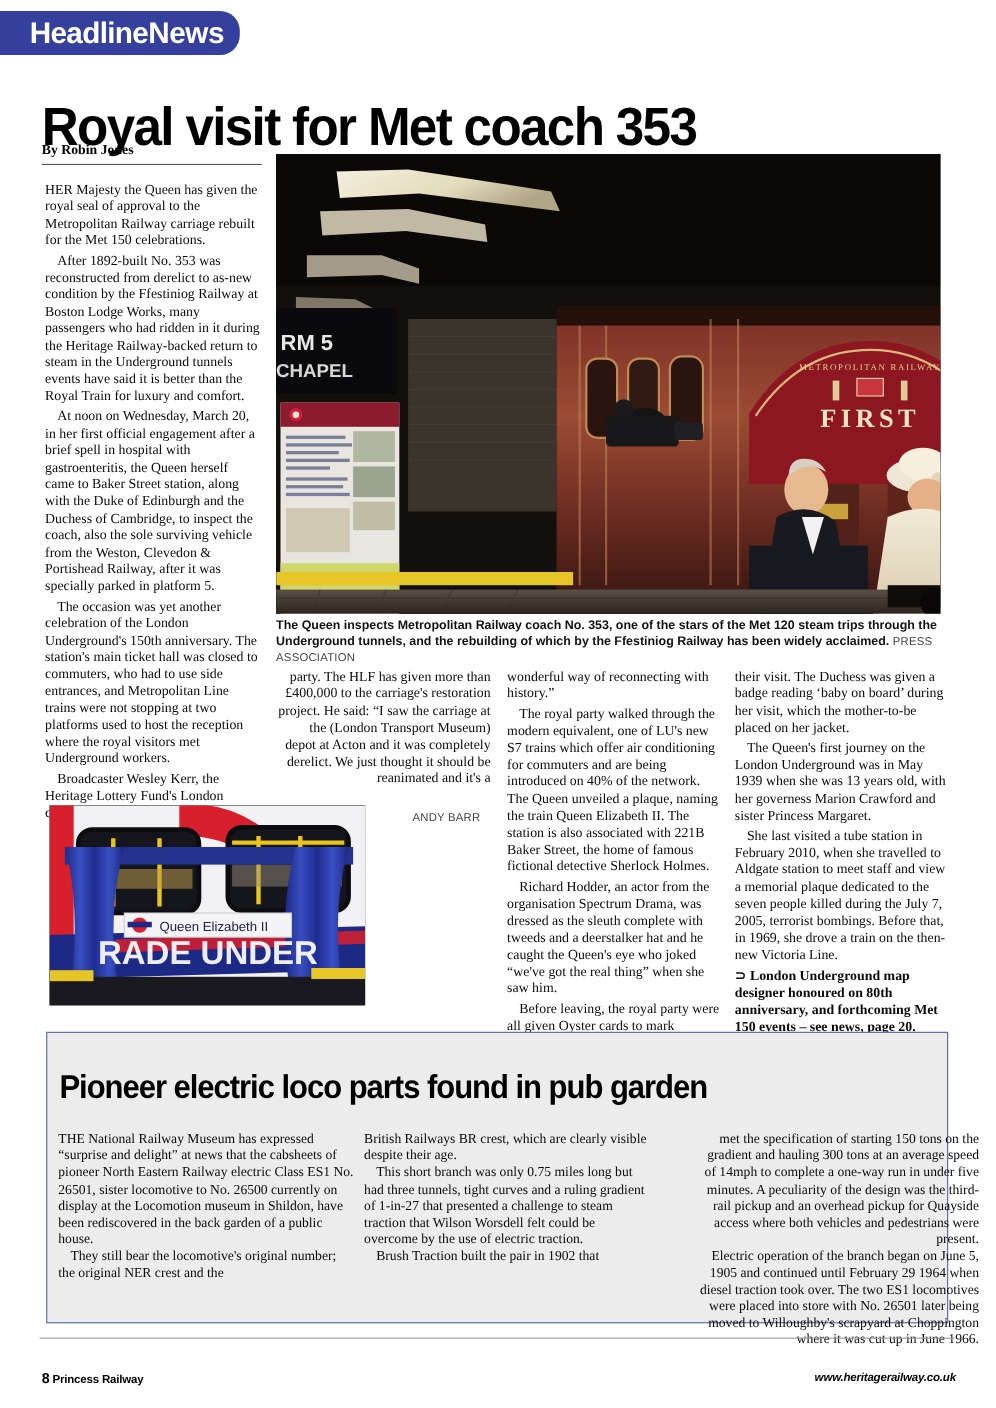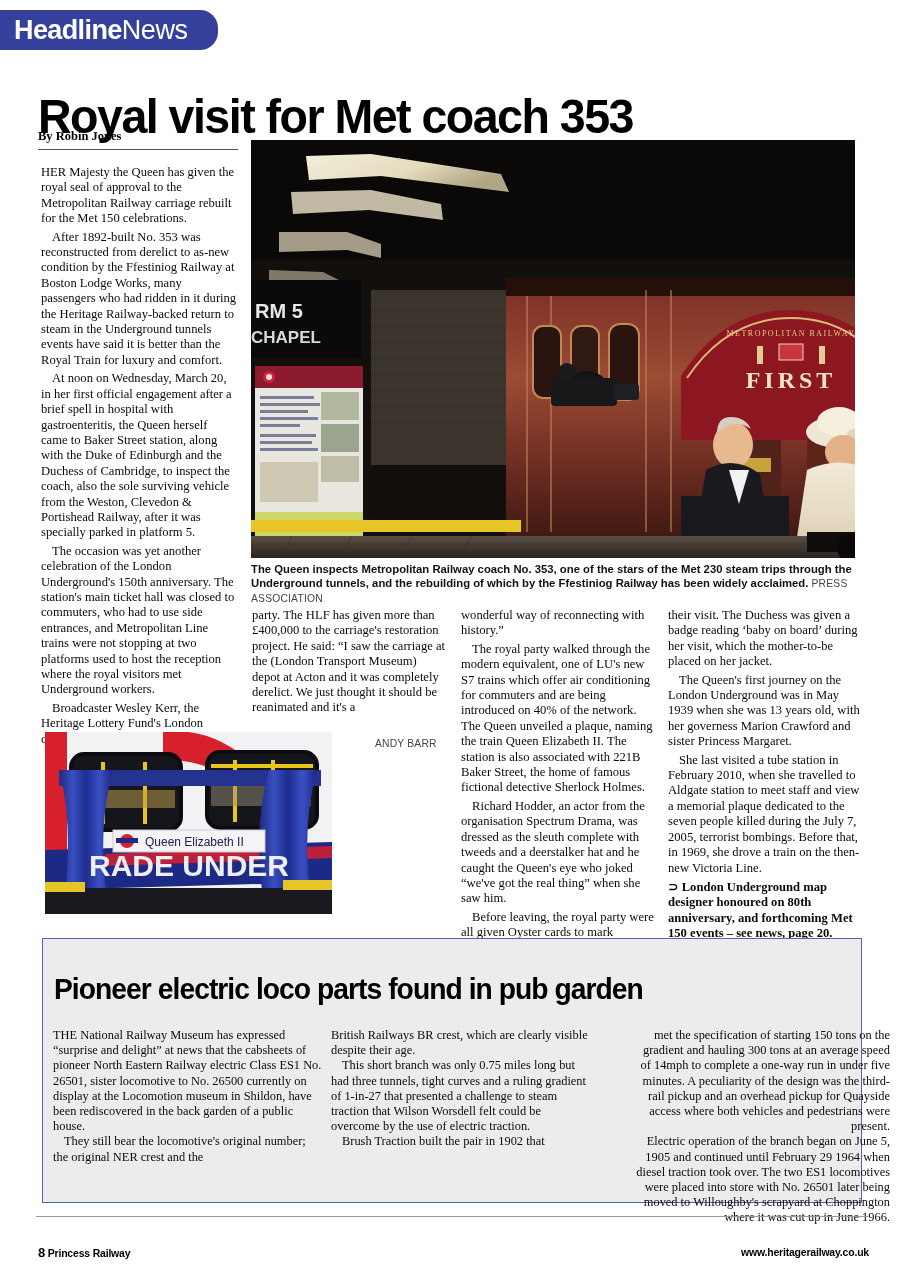--- a/index.html
+++ b/index.html
@@ -27,33 +27,33 @@
   .masthead {
     position: absolute;
     left: 0;
     top: 10px;
     width: 218px;
     height: 40px;
     background: #34409b;
     border-radius: 0 18px 18px 0;
     display: flex;
     align-items: center;
-    padding-left: 14px;
+    padding-left: 27px;
     box-sizing: border-box;
   }
   .masthead-bold {
     font-family: "Liberation Sans", sans-serif;
     font-weight: bold;
     font-size: 27px;
     color: #ffffff;
     letter-spacing: -0.6px;
   }
   .masthead-light {
     font-family: "Liberation Sans", sans-serif;
-    font-weight: normal;
+    font-weight: bold;
     font-size: 27px;
     color: #ffffff;
     letter-spacing: -0.4px;
   }
 
   
   .main-headline {
     position: absolute;
     left: 38px;
     top: 58px;
@@ -145,21 +145,21 @@
     color: #111;
   }
   .credit {
     font-weight: normal;
     font-size: 10.3px;
     color: #444;
     letter-spacing: 0.2px;
   }
 
   
-  #col2 { left: 249px; top: 605px; width: 200px; }
+  #col2 { left: 249px; top: 605px; width: 200px; text-align: right; }
   #col3 { left: 458px; top: 605px; width: 200px; }
   #col4 { left: 665px; top: 605px; width: 204px; }
 
   
   .photo-s7 {
     position: absolute;
     left: 45px;
     top: 732px;
     width: 287px;
     height: 182px;
@@ -246,20 +246,21 @@
   }
   .footer-right {
     position: absolute;
     right: 36px;
     top: 1246px;
     font-family: "Liberation Sans", sans-serif;
     font-size: 10.5px;
     font-weight: bold;
     color: #000;
     letter-spacing: -0.2px;
+    font-style: italic;
   }
 </style>
 </head>
 <body>
 
 <div class="page">
 
   <div class="masthead">
     <span class="masthead-bold">Headline</span>
       <span class="masthead-light">News</span>
@@ -405,21 +406,21 @@
         <line x1="220" y1="396" x2="208" y2="418"></line>
       </g>
 
       <rect x="556" y="392" width="200" height="20" fill="#0f0c0a"></rect>
       <circle cx="600" cy="408" r="14" fill="#0a0808"></circle>
       <circle cx="660" cy="408" r="14" fill="#0a0808"></circle>
     </svg>
   </div>
 
   <div class="caption-main">
-    <span>The Queen inspects Metropolitan Railway coach No. 353, one of the stars of the Met 230 steam trips through the Underground tunnels, and the rebuilding of which by the Ffestiniog Railway has been widely acclaimed.</span>
+    <span>The Queen inspects Metropolitan Railway coach No. 353, one of the stars of the Met 120 steam trips through the Underground tunnels, and the rebuilding of which by the Ffestiniog Railway has been widely acclaimed.</span>
     <span class="credit">PRESS ASSOCIATION</span>
   </div>
 
   <div class="col" id="col1">
     <p class="first">HER Majesty the Queen has given the royal seal of approval to the Metropolitan Railway carriage rebuilt for the Met 150 celebrations.</p>
     <p>After 1892-built No. 353 was reconstructed from derelict to as-new condition by the Ffestiniog Railway at Boston Lodge Works, many passengers who had ridden in it during the Heritage Railway-backed return to steam in the Underground tunnels events have said it is better than the Royal Train for luxury and comfort.</p>
     <p>At noon on Wednesday, March 20, in her first official engagement after a brief spell in hospital with gastroenteritis, the Queen herself came to Baker Street station, along with the Duke of Edinburgh and the Duchess of Cambridge, to inspect the coach, also the sole surviving vehicle from the Weston, Clevedon &amp; Portishead Railway, after it was specially parked in platform 5.</p>
     <p>The occasion was yet another celebration of the London Underground's 150th anniversary. The station's main ticket hall was closed to commuters, who had to use side entrances, and Metropolitan Line trains were not stopping at two platforms used to host the reception where the royal visitors met Underground workers.</p>
     <p>Broadcaster Wesley Kerr, the Heritage Lottery Fund's London chairman, chatted to the royal</p>
   </div>

